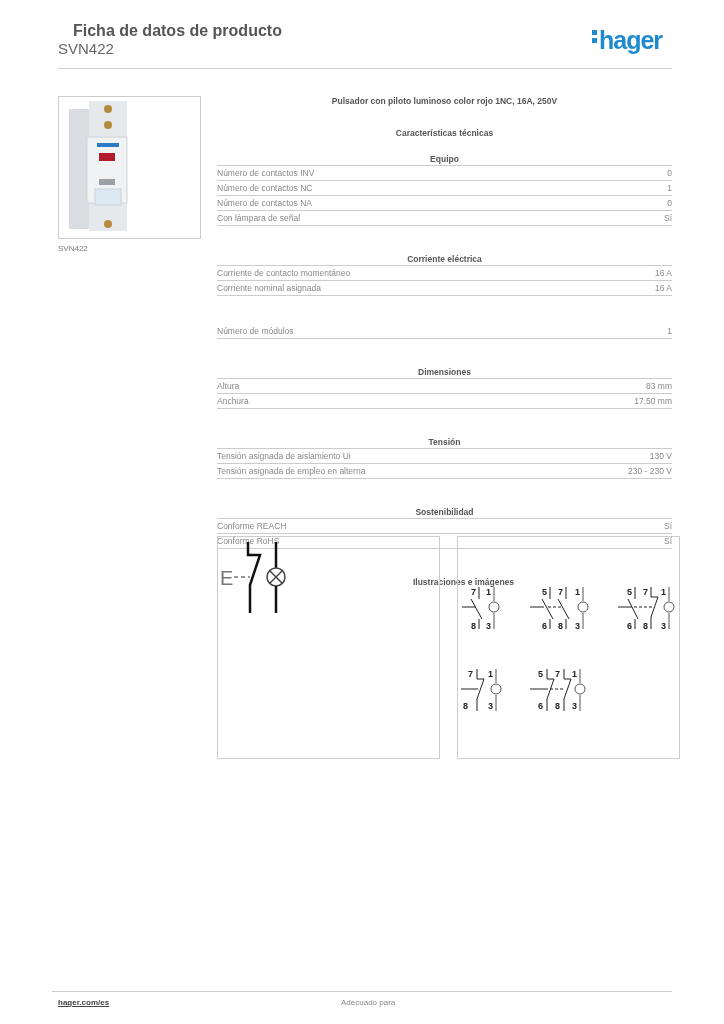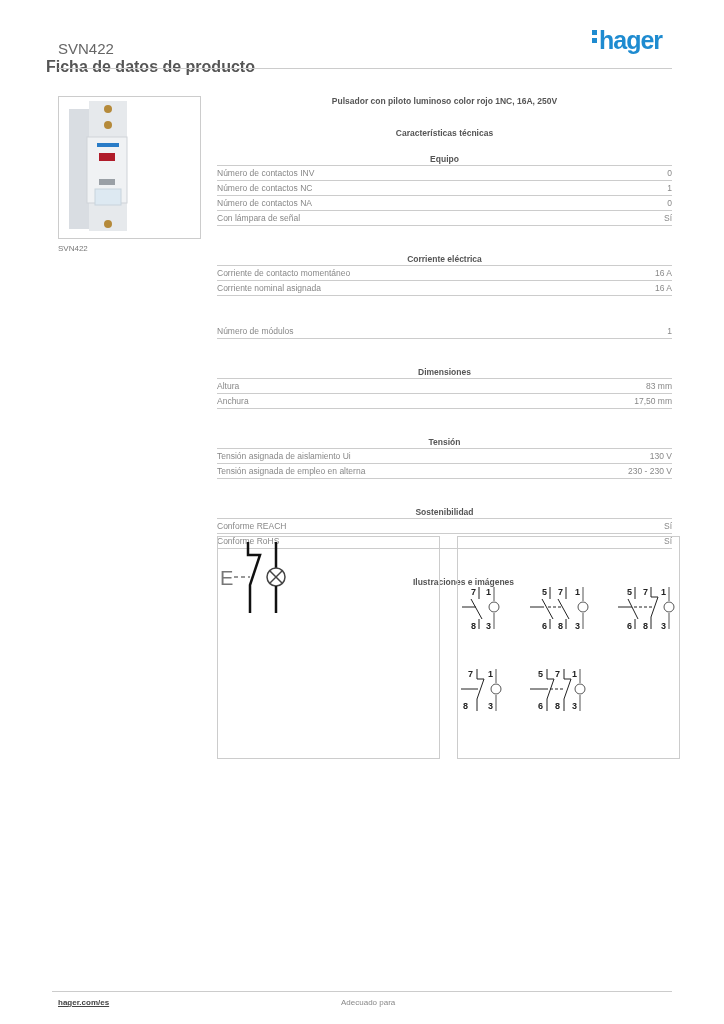--- a/index.html
+++ b/index.html
@@ -1,17 +1,17 @@
 <!DOCTYPE html>
 <html><head>
 <meta charset="utf-8">
 <style>
   * { box-sizing: border-box; margin: 0; padding: 0; }
   body { width: 724px; height: 1024px; background: #fff; font-family: "Liberation Sans", sans-serif; color: #555; position: relative; overflow: hidden; }
-  .hdr-title { position: absolute; left: 46px; top: 22px; font-size: 16px; font-weight: bold; color: #555; margin-top: 36px; }
+  .hdr-title { position: absolute; left: 73px; top: 22px; font-size: 16px; font-weight: bold; color: #555; }
   .hdr-sub { position: absolute; left: 58px; top: 40px; font-size: 15px; color: #666; }
   .logo { position: absolute; left: 592px; top: 26px; font-size: 25px; font-weight: bold; color: #1e8bd0; letter-spacing: -1px; }
   .logo .dots { display: inline-block; width: 5px; margin-right: 2px; position: relative; top: -3px; }
   .logo .dots i { display: block; width: 5px; height: 5px; background: #1e8bd0; margin: 3px 0; }
   .hdr-line { position: absolute; left: 58px; top: 68px; width: 614px; height: 1px; background: #ccc; }
   .prod-img { position: absolute; left: 58px; top: 96px; width: 143px; height: 143px; border: 1px solid #ccc; background: #fff; }
   .prod-cap { position: absolute; left: 58px; top: 244px; font-size: 8px; color: #777; }
   .main { position: absolute; left: 217px; top: 96px; width: 455px; text-align: center; }
   .desc { font-size: 8.5px; font-weight: bold; color: #555; height: 32px; }
   .sect-head { font-size: 8.5px; font-weight: bold; color: #555; margin-bottom: 16px; }

